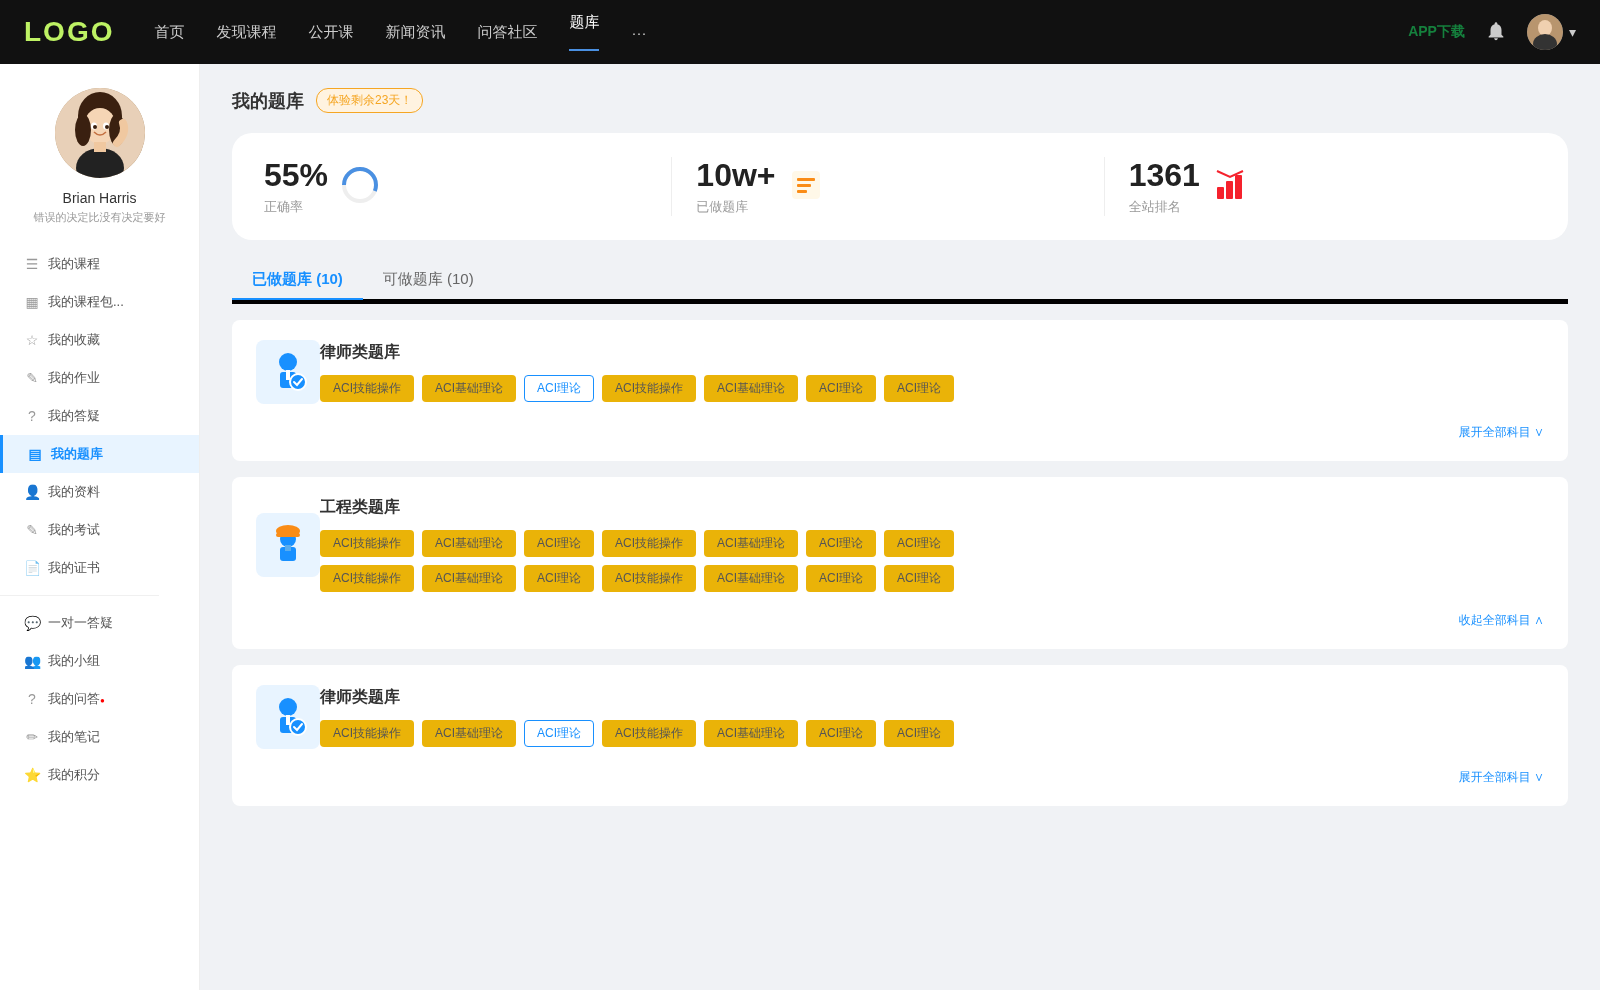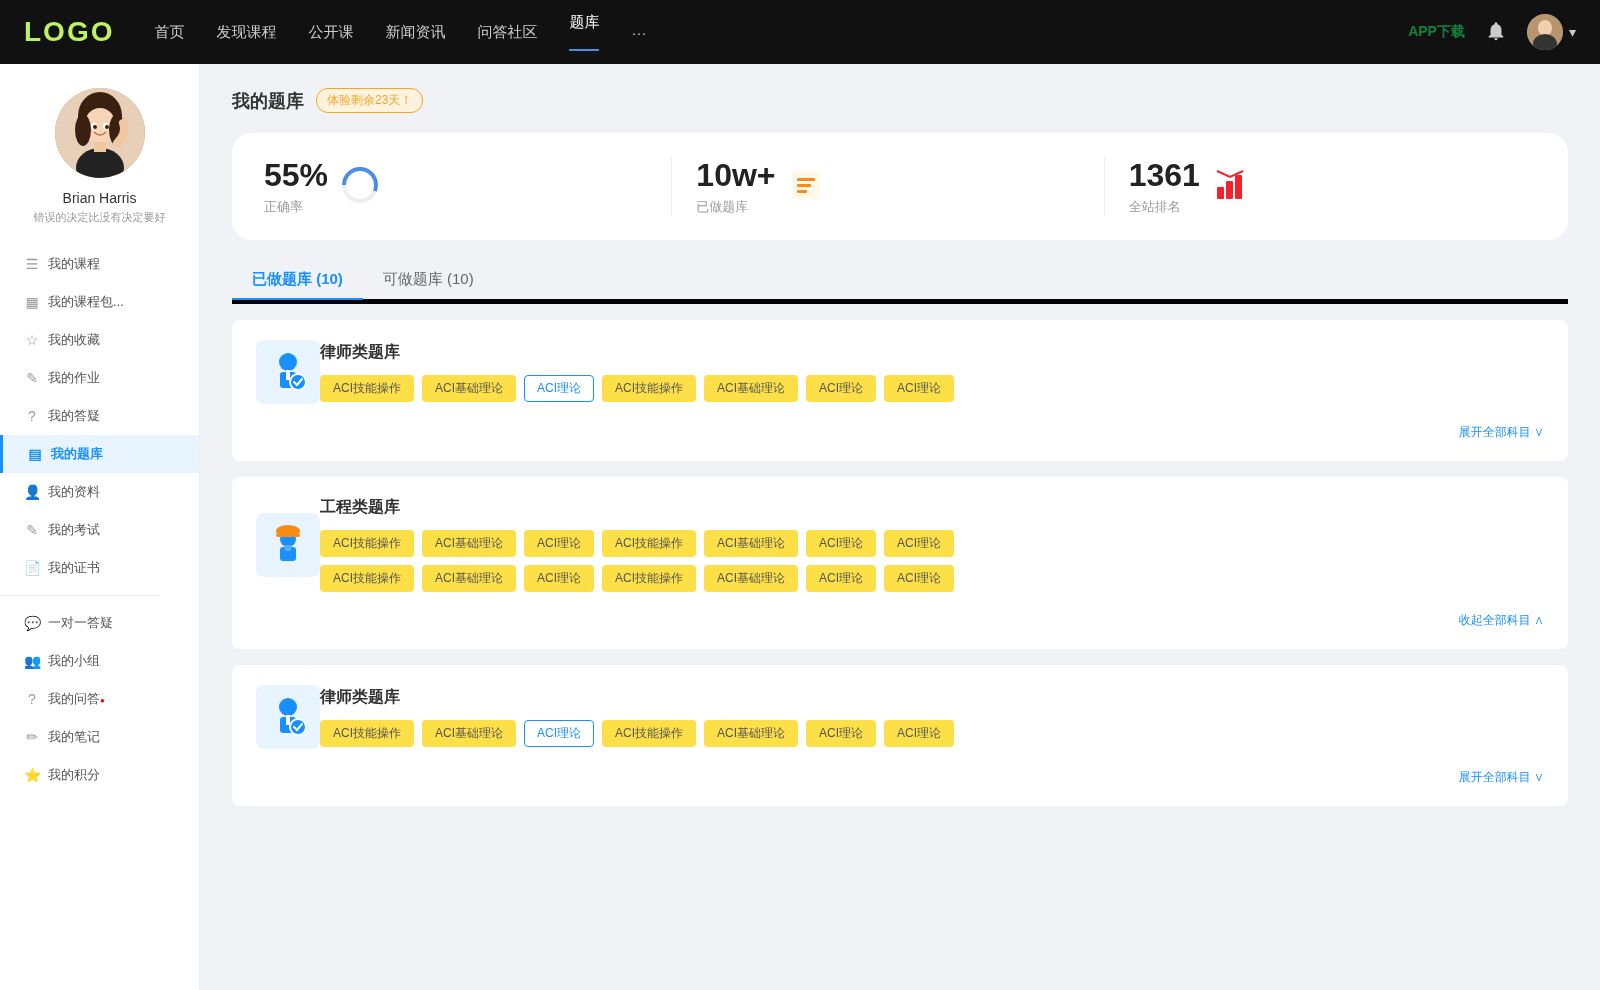--- a/index.html
+++ b/index.html
@@ -263,21 +263,21 @@
     .tags-row {
       display: flex;
       flex-wrap: wrap;
       gap: 8px;
       align-items: center;
     }
     .tag {
       padding: 4px 12px;
       border-radius: 4px;
       font-size: 12px;
-      background: #fde047;
+      background: #eab308;
       color: #555;
       cursor: pointer;
       border: 1px solid transparent;
     }
     .tag.active {
       color: #1890ff;
       border-color: #1890ff;
       background: #fff;
     }
     .expand-link {

